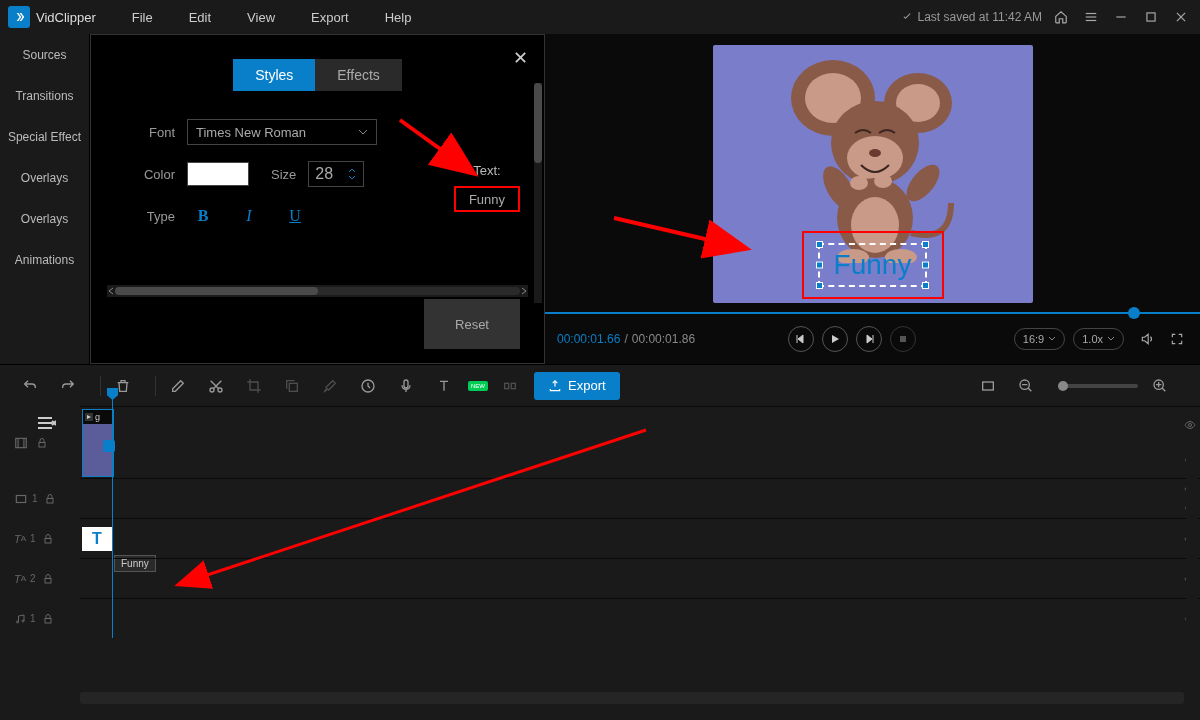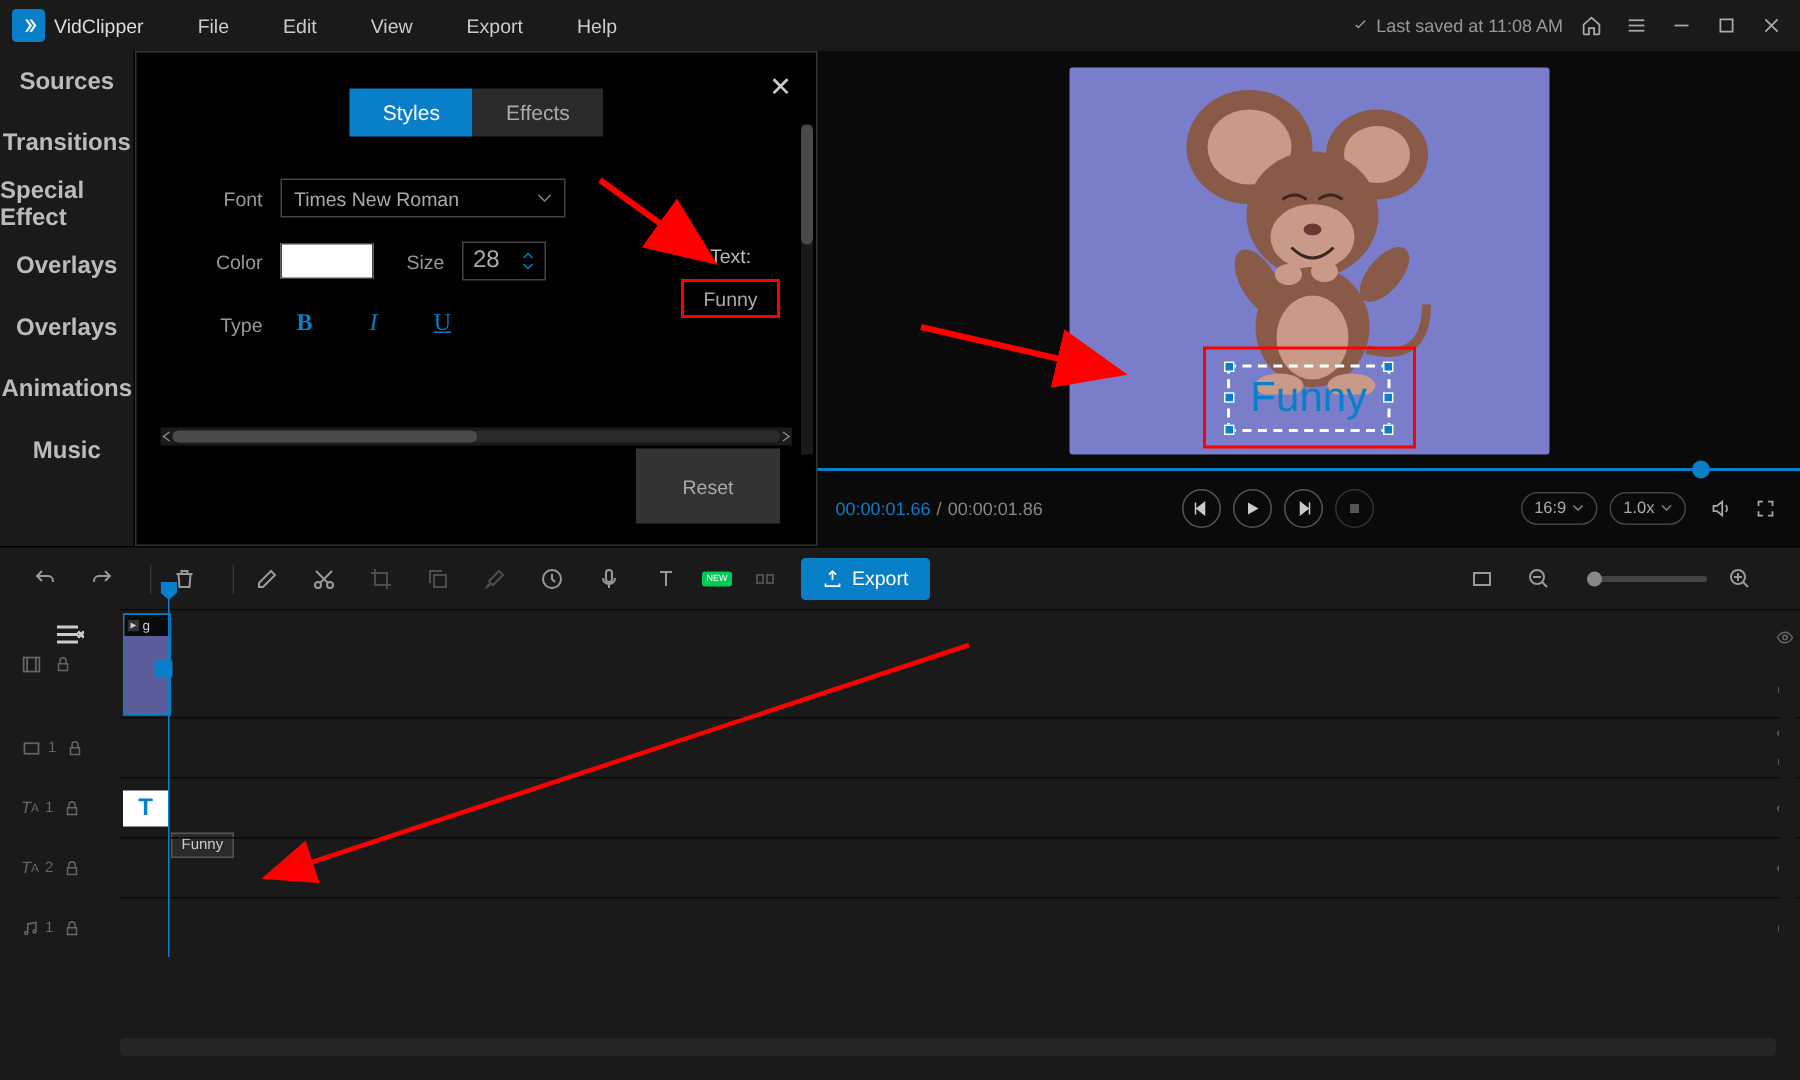--- a/index.html
+++ b/index.html
@@ -15,21 +15,21 @@
 .save-status { color: #999; font-size: 12px; display: flex; align-items: center; }
 .save-status svg { width: 12px; height: 12px; margin-right: 4px; }
 .win-btn { width: 22px; height: 22px; display: flex; align-items: center; justify-content: center; margin-left: 8px; cursor: pointer; color: #aaa; }
 .win-btn svg { width: 14px; height: 14px; }
 
 
 .main { display: flex; height: 330px; }
 
 
 .sidebar { width: 90px; background: #1a1a1a; border-right: 1px solid #000; }
-.sidebar-item { height: 41px; display: flex; align-items: center; justify-content: center; font-size: 16px; color: #bbb; cursor: pointer; font-weight: bold; }
+.sidebar-item { height: 41px; display: flex; align-items: center; justify-content: center; font-size: 12px; color: #bbb; cursor: pointer; }
 .sidebar-item.active { background: #2a2a2a; color: #ddd; }
 
 
 .panel { width: 455px; background: #000; border: 1px solid #333; position: relative; }
 .panel-close { position: absolute; top: 12px; right: 16px; cursor: pointer; font-size: 18px; color: #ccc; }
 .tabs { display: flex; justify-content: center; margin-top: 24px; }
 .tab { padding: 8px 22px; font-size: 14px; cursor: pointer; background: #2a2a2a; color: #aaa; }
 .tab.active { background: #0a7fc9; color: white; }
 .form { padding: 28px 28px 0 28px; }
 .form-row { display: flex; align-items: center; margin-bottom: 16px; }
@@ -131,21 +131,21 @@
   <div class="menu-item">File</div>
   <div class="menu-item">Edit</div>
   <div class="menu-item">View</div>
   <div class="menu-item">Export</div>
   <div class="menu-item">Help</div>
   <div class="spacer"></div>
   <div class="save-status">
     <svg viewBox="0 0 24 24">
         <path d="M9 16l-4-4 1.4-1.4L9 13.2l8.6-8.6L19 6z" fill="#999"></path>
       </svg>
-    <span>Last saved at 11:08 AM</span>
+    <span>Last saved at 11:42 AM</span>
   </div>
   <div class="win-btn">
       <svg viewBox="0 0 24 24" fill="none" stroke="#aaa" stroke-width="2">
         <path d="M3 11l9-8 9 8v10a1 1 0 01-1 1h-5v-7h-6v7H4a1 1 0 01-1-1z"></path>
       </svg>
     </div>
   <div class="win-btn">
       <svg viewBox="0 0 24 24" stroke="#aaa" stroke-width="2">
         <line x1="3" y1="6" x2="21" y2="6"></line>
         <line x1="3" y1="12" x2="21" y2="12"></line>
@@ -172,21 +172,20 @@
 
 <div class="main">
 
   <div class="sidebar">
     <div class="sidebar-item">Sources</div>
     <div class="sidebar-item">Transitions</div>
     <div class="sidebar-item">Special Effect</div>
     <div class="sidebar-item">Overlays</div>
     <div class="sidebar-item">Overlays</div>
     <div class="sidebar-item">Animations</div>
-    <div class="sidebar-item">Music</div>
   </div>
 
   <div class="panel">
     <div class="panel-close">✕</div>
     <div class="tabs">
       <div class="tab active">Styles</div>
       <div class="tab">Effects</div>
     </div>
     <div class="form">
       <div class="form-row">

